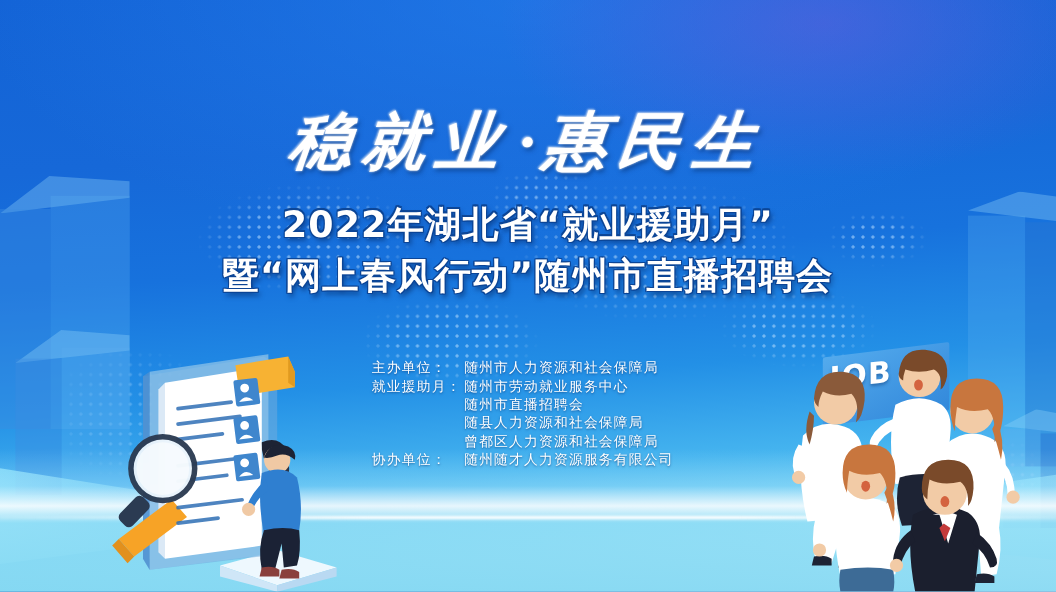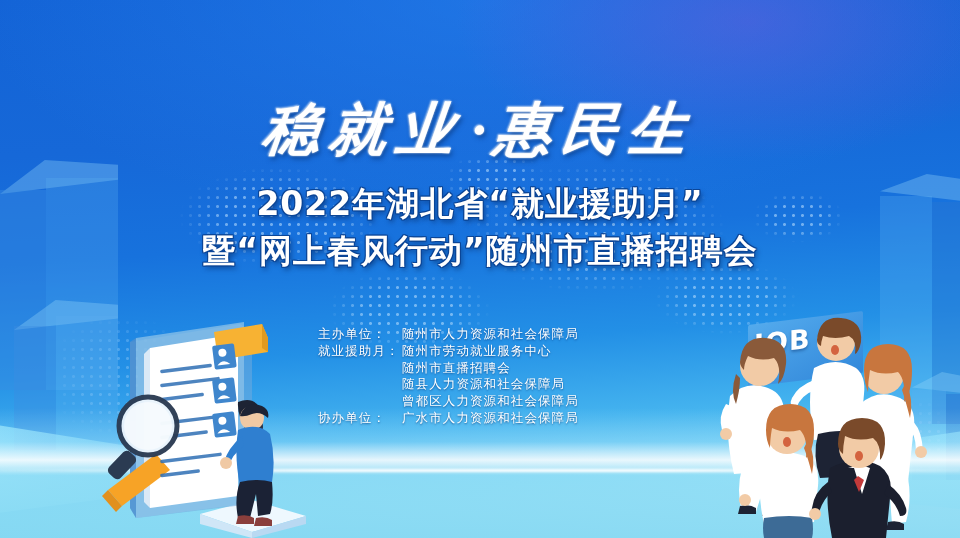--- a/index.html
+++ b/index.html
@@ -133,21 +133,21 @@
     z-index: 30;
     font-family: "DejaVu Sans", "Liberation Sans", sans-serif;
     font-size: 12.5px;
     line-height: 16.8px;
     color: #ffffff;
     letter-spacing: 1.1px;
     text-shadow: 0 1px 2px rgba(6,44,108,0.65);
     white-space: nowrap;
   }
   .credit-row { display: flex; align-items: baseline; }
-  .credit-label { display: inline-block; width: 84px; flex: 0 0 84px; }
+  .credit-label { display: inline-block; width: 84px; flex: 0 0 84px; margin-left: 20px; }
   .credit-label.blank { visibility: hidden; }
   .credit-value { display: inline-block; }
 
   
   .illus-left { position: absolute; left: 92px; top: 318px; width: 230px; height: 220px; z-index: 20; }
   .illus-right { position: absolute; left: 718px; top: 300px; width: 245px; height: 238px; z-index: 20; }
 
   
   .job-board {
     position: absolute; left: 30px; top: 18px;
@@ -234,21 +234,21 @@
     <div class="credit-row">
       <span class="credit-label blank">承办单位：</span>
       <span class="credit-value">随县人力资源和社会保障局</span>
     </div>
     <div class="credit-row">
       <span class="credit-label blank">承办单位：</span>
       <span class="credit-value">曾都区人力资源和社会保障局</span>
     </div>
     <div class="credit-row">
       <span class="credit-label">协办单位：</span>
-      <span class="credit-value">广水市人力资源和社会保障局</span>
+      <span class="credit-value">随州随才人力资源服务有限公司</span>
     </div>
   </div>
 
   <div class="illus-left">
     <svg width="230" height="220" viewBox="0 0 230 220">
 
       <g>
         <polygon points="108,196 160,182 214,198 160,214" fill="#eef8fe"></polygon>
         <polygon points="108,196 108,206 160,220 160,214" fill="#cfe6f7"></polygon>
         <polygon points="160,214 160,220 214,206 214,198" fill="#b9d9f2"></polygon>

